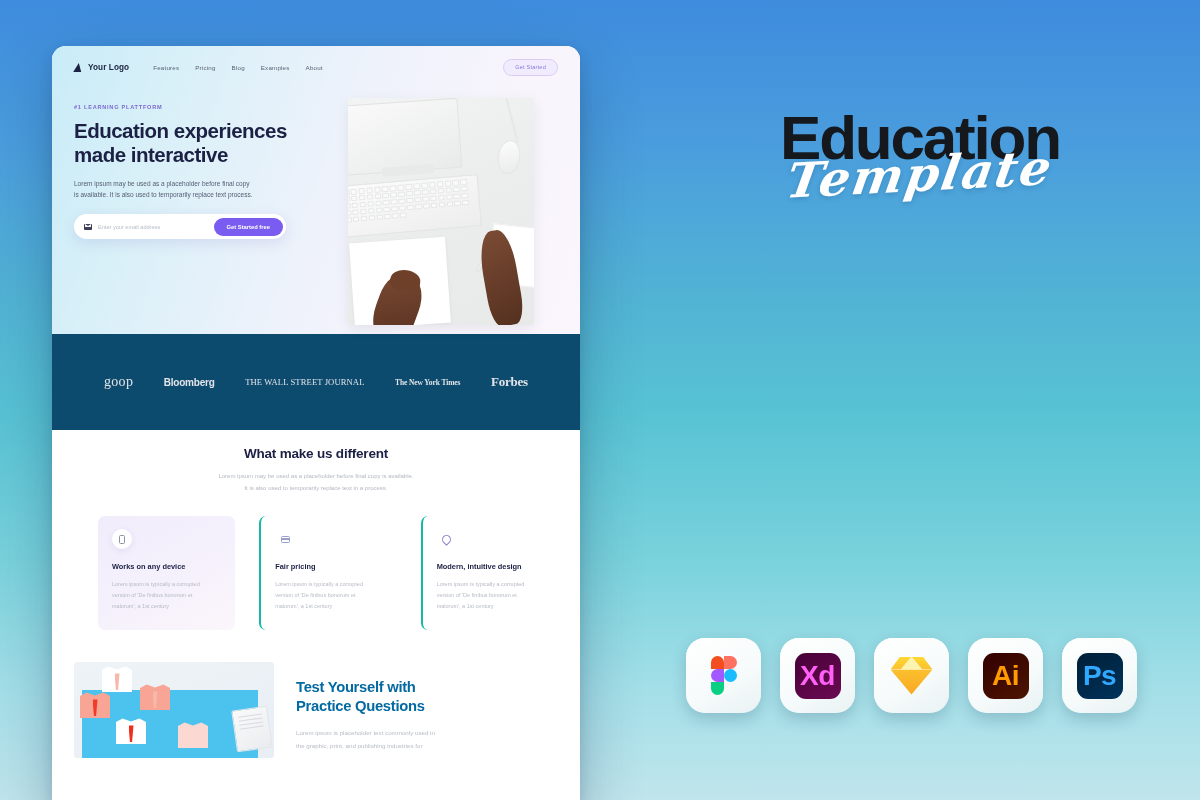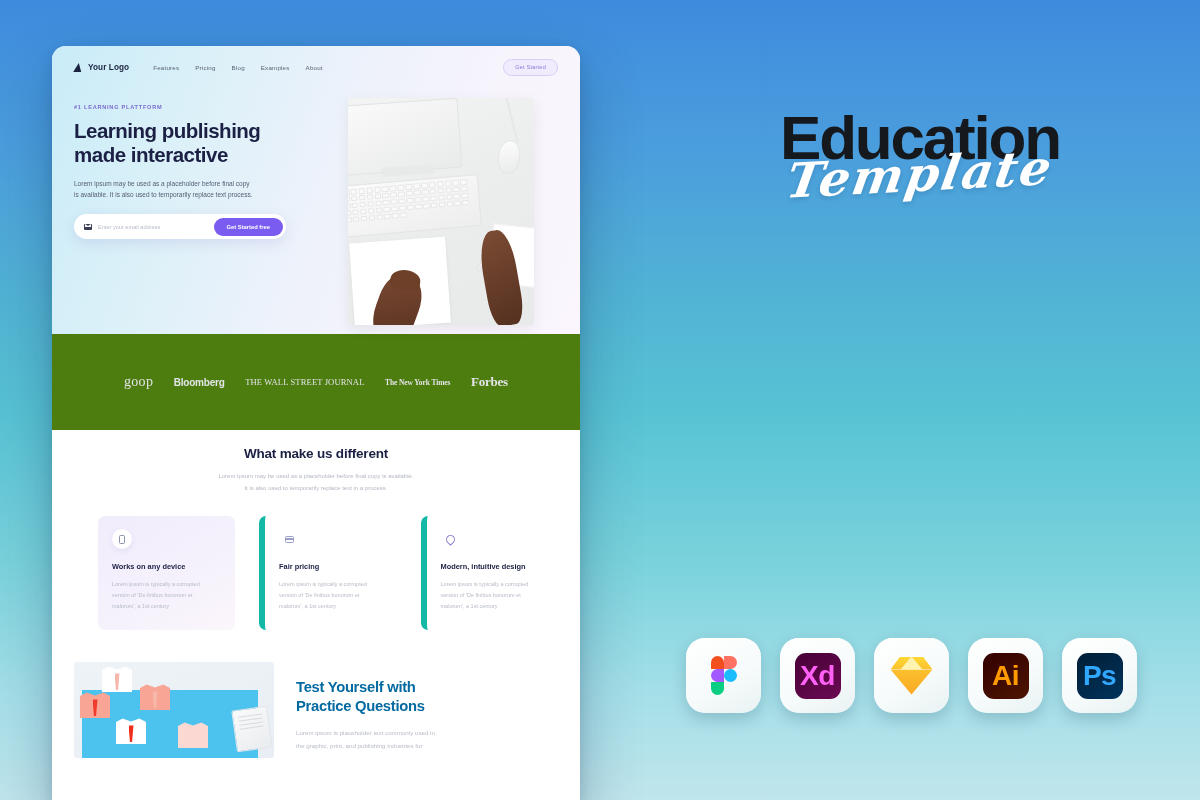--- a/index.html
+++ b/index.html
@@ -103,37 +103,37 @@
   .ph-pen{ position:absolute; right:46px; top:142px; width:4px; height:34px;
     background:linear-gradient(#fafafa,#ededed); transform:rotate(32deg); border-radius:2px;
     border:.5px solid #e3e3e3; }
   .ph-pen:after{ content:""; position:absolute; left:-.5px; top:-4px;
     border-left:2.5px solid transparent; border-right:2.5px solid transparent;
     border-bottom:5px solid #2a2a2a; }
 
   
   .brands{
     height:96px; display:flex; align-items:center; justify-content:space-between;
-    padding:0 72px; background:#4d7c0f;
+    padding:0 52px; background:#0c4a6e;
   }
   .brands span{ color:#e3e5e9; white-space:nowrap; }
   .b-goop{ font-family:"Liberation Serif", serif; font-size:14px; letter-spacing:.3px; }
   .b-bloomberg{ font-size:10px; font-weight:700; letter-spacing:-.2px; }
   .b-wsj{ font-family:"Liberation Serif", serif; font-size:8.6px; font-weight:400; letter-spacing:.1px; }
   .b-nyt{ font-family:"Liberation Serif", serif; font-size:7.5px; font-weight:700; letter-spacing:-.1px; }
   .b-forbes{ font-family:"Liberation Serif", serif; font-size:13px; font-weight:700; letter-spacing:-.2px; }
 
   
   .features{ background:#fff; padding:16px 22px 0; }
   .sec-title{ text-align:center; font-size:13.5px; font-weight:700; color:#1b2044; letter-spacing:-.2px; }
   .sec-sub{ margin-top:10px; text-align:center; font-size:6px; line-height:1.95; color:#b3b8c2; }
   .cards{ margin-top:22px; display:flex; }
   .card{ width:145px; padding:13px 14px 18px; border-radius:7px; position:relative;margin-left:24px; }
   .card.hl{ background:linear-gradient(150deg,#f0ecfb 0%,#f4f0fc 45%,#fbf6fb 100%); }
-  .card.sep{ border-left:6px solid #14b8a6; }
+  .card.sep{ border-left:2px solid #14b8a6; }
   .card-ico{
     width:20px; height:20px; border-radius:50%; display:flex; align-items:center; justify-content:center;
   }
   .card.hl .card-ico{ background:#fff; box-shadow:0 2px 6px rgba(110,80,200,.10); }
   .ico-phone{ width:6.5px; height:9px; border:1px solid #8b93a8; border-radius:1.6px; }
   .ico-card{ width:9px; height:7px; border:1px solid #9aa0c8; border-radius:1.4px; position:relative; }
   .ico-card:after{ content:""; position:absolute; left:0; top:1.6px; right:0; height:1.4px; background:#9aa0c8; }
   .ico-pen{ width:9px; height:9px; border:1px solid #8b7fd0; border-radius:50% 50% 50% 0; transform:rotate(-45deg); }
   .card-t{ margin-top:13px; font-size:7.4px; font-weight:700; color:#1b2044; }
   .card-d{ margin-top:8px; font-size:5.5px; line-height:2; color:#b6bbc5; }
@@ -242,21 +242,21 @@
         <span>Examples</span>
         <span>About</span>
       </nav>
       <div class="nav-cta">Get Started</div>
     </div>
 
     <div class="hero-inner">
       <div class="hero-left">
         <div class="eyebrow">#1 LEARNING PLATTFORM</div>
         <h1 class="hero-h1">
-          <span>Learning publishing</span><br>
+          <span>Education experiences</span><br>
           <span>made interactive</span>
         </h1>
         <p class="hero-sub">
           <span>Lorem ipsum may be used as a placeholder before final copy</span><br>
           <span>is available. It is also used to temporarily replace text process.</span>
         </p>
         <div class="email-form">
           <span class="mail-ico"></span>
           <span class="email-ph">Enter your email address</span>
           <span class="form-btn">Get Started free</span>

